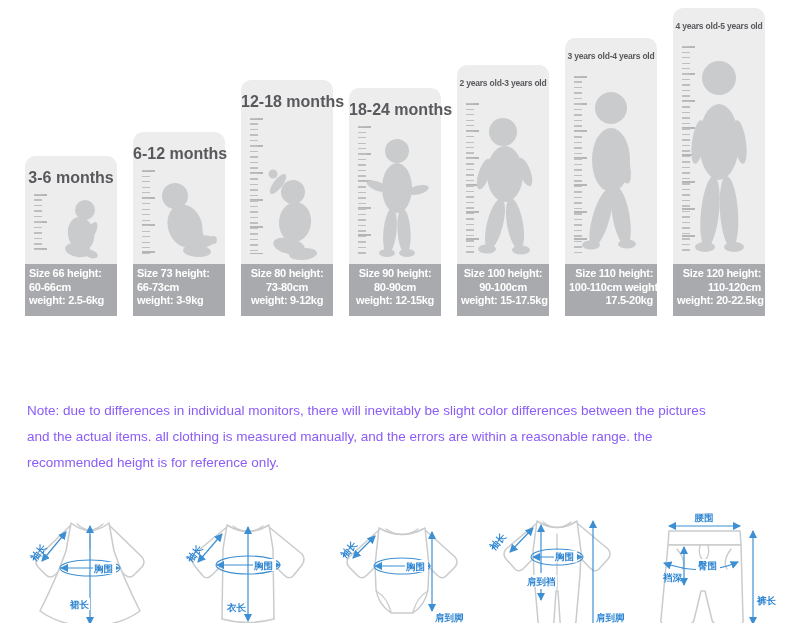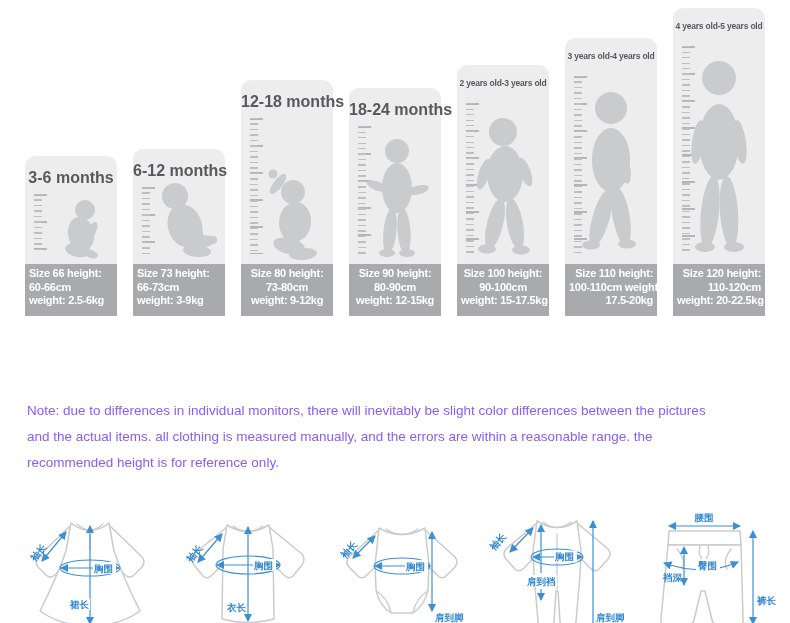--- a/index.html
+++ b/index.html
@@ -55,21 +55,21 @@
         </svg>
       </div>
       <div class="cap cap-left">
         <div>Size 66 height:</div>
         <div>60-66cm</div>
         <div>weight: 2.5-6kg</div>
       </div>
     </div>
 
     <div class="col">
-      <div class="panel" style="height:115px">
+      <div class="panel" style="height:132px">
         <div class="age">6-12 months</div>
         <div class="ruler"></div>
         <svg class="sil" width="78" height="86" style="right:2px;bottom:2px">
           <circle cx="30" cy="20" r="13"></circle>
           <ellipse cx="40" cy="50" rx="17" ry="22" transform="rotate(-18 40 50)"></ellipse>
           <ellipse cx="50" cy="52" rx="5" ry="13" transform="rotate(-35 50 52)"></ellipse>
           <ellipse cx="55" cy="66" rx="15" ry="6.5" transform="rotate(-8 55 66)"></ellipse>
           <ellipse cx="52" cy="75" rx="14" ry="6" transform="rotate(4 52 75)"></ellipse>
           <circle cx="68" cy="64" r="4"></circle>
         </svg>

